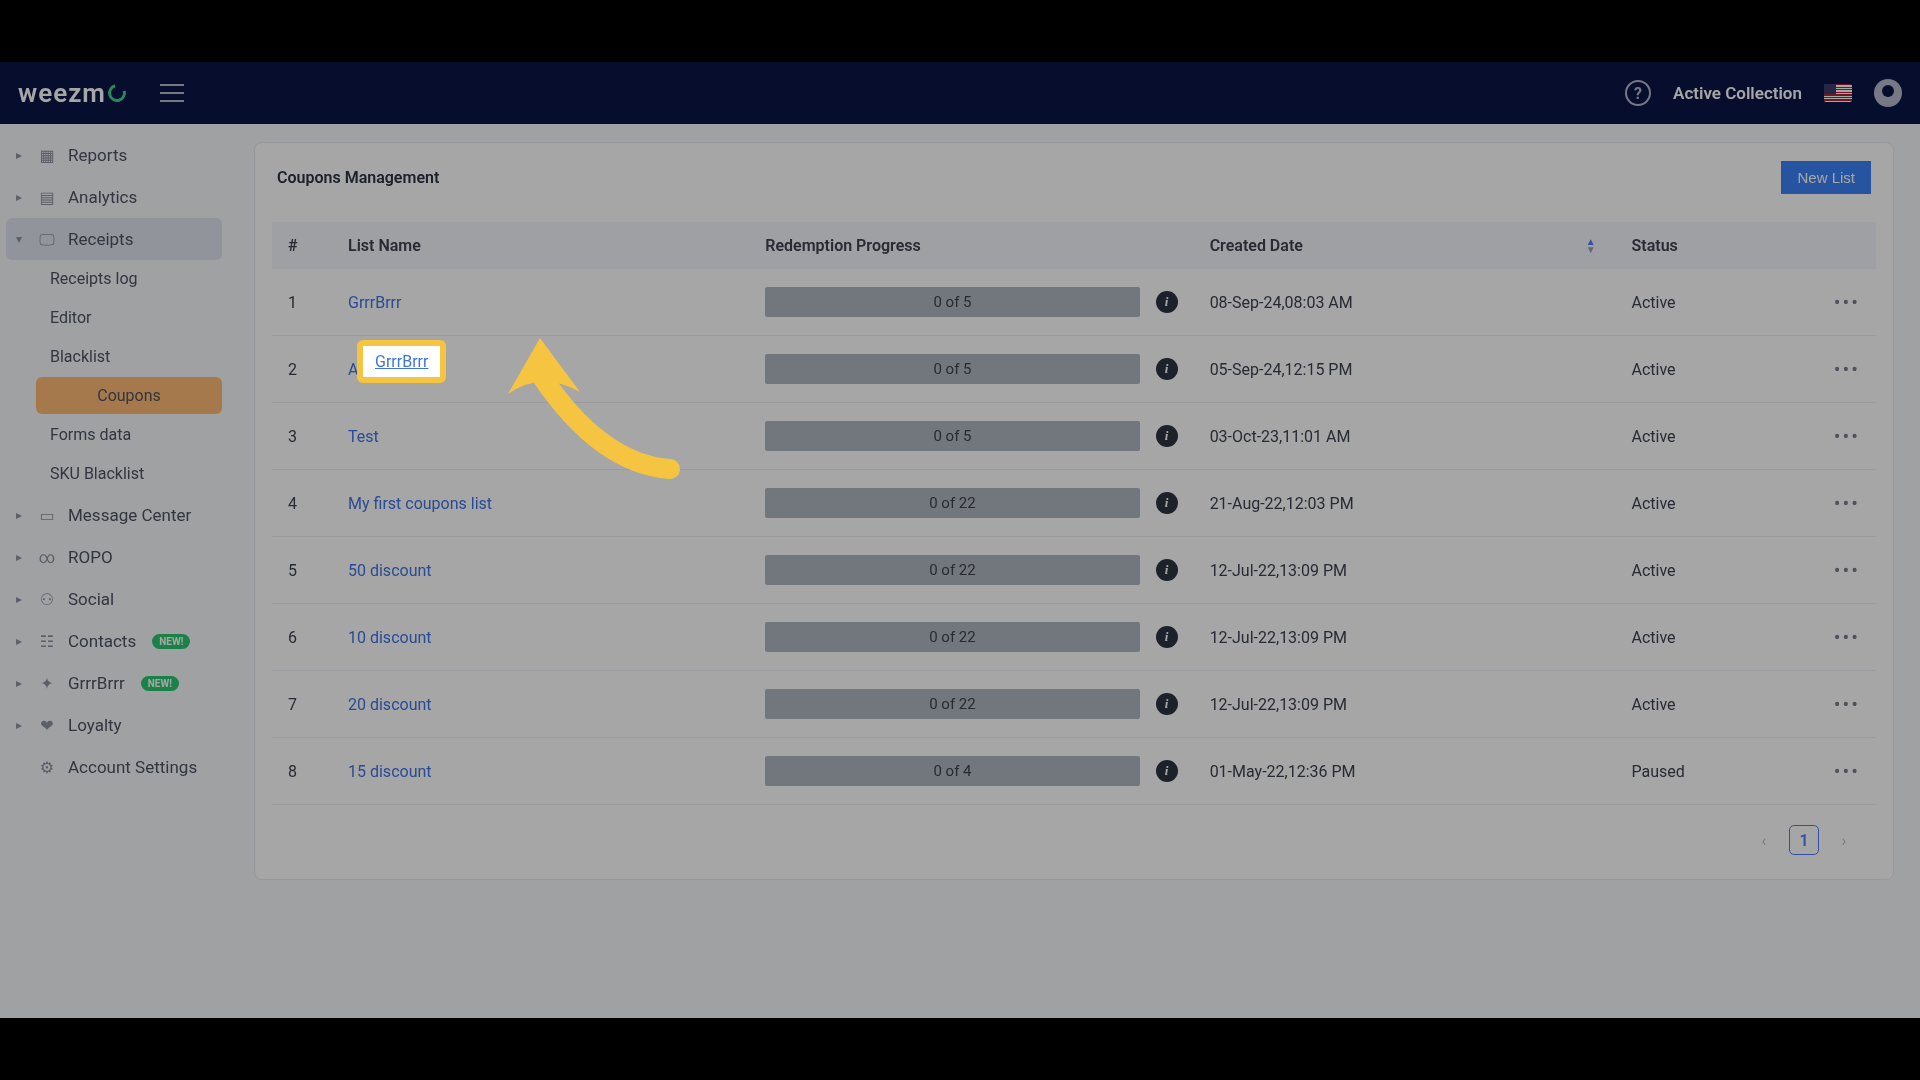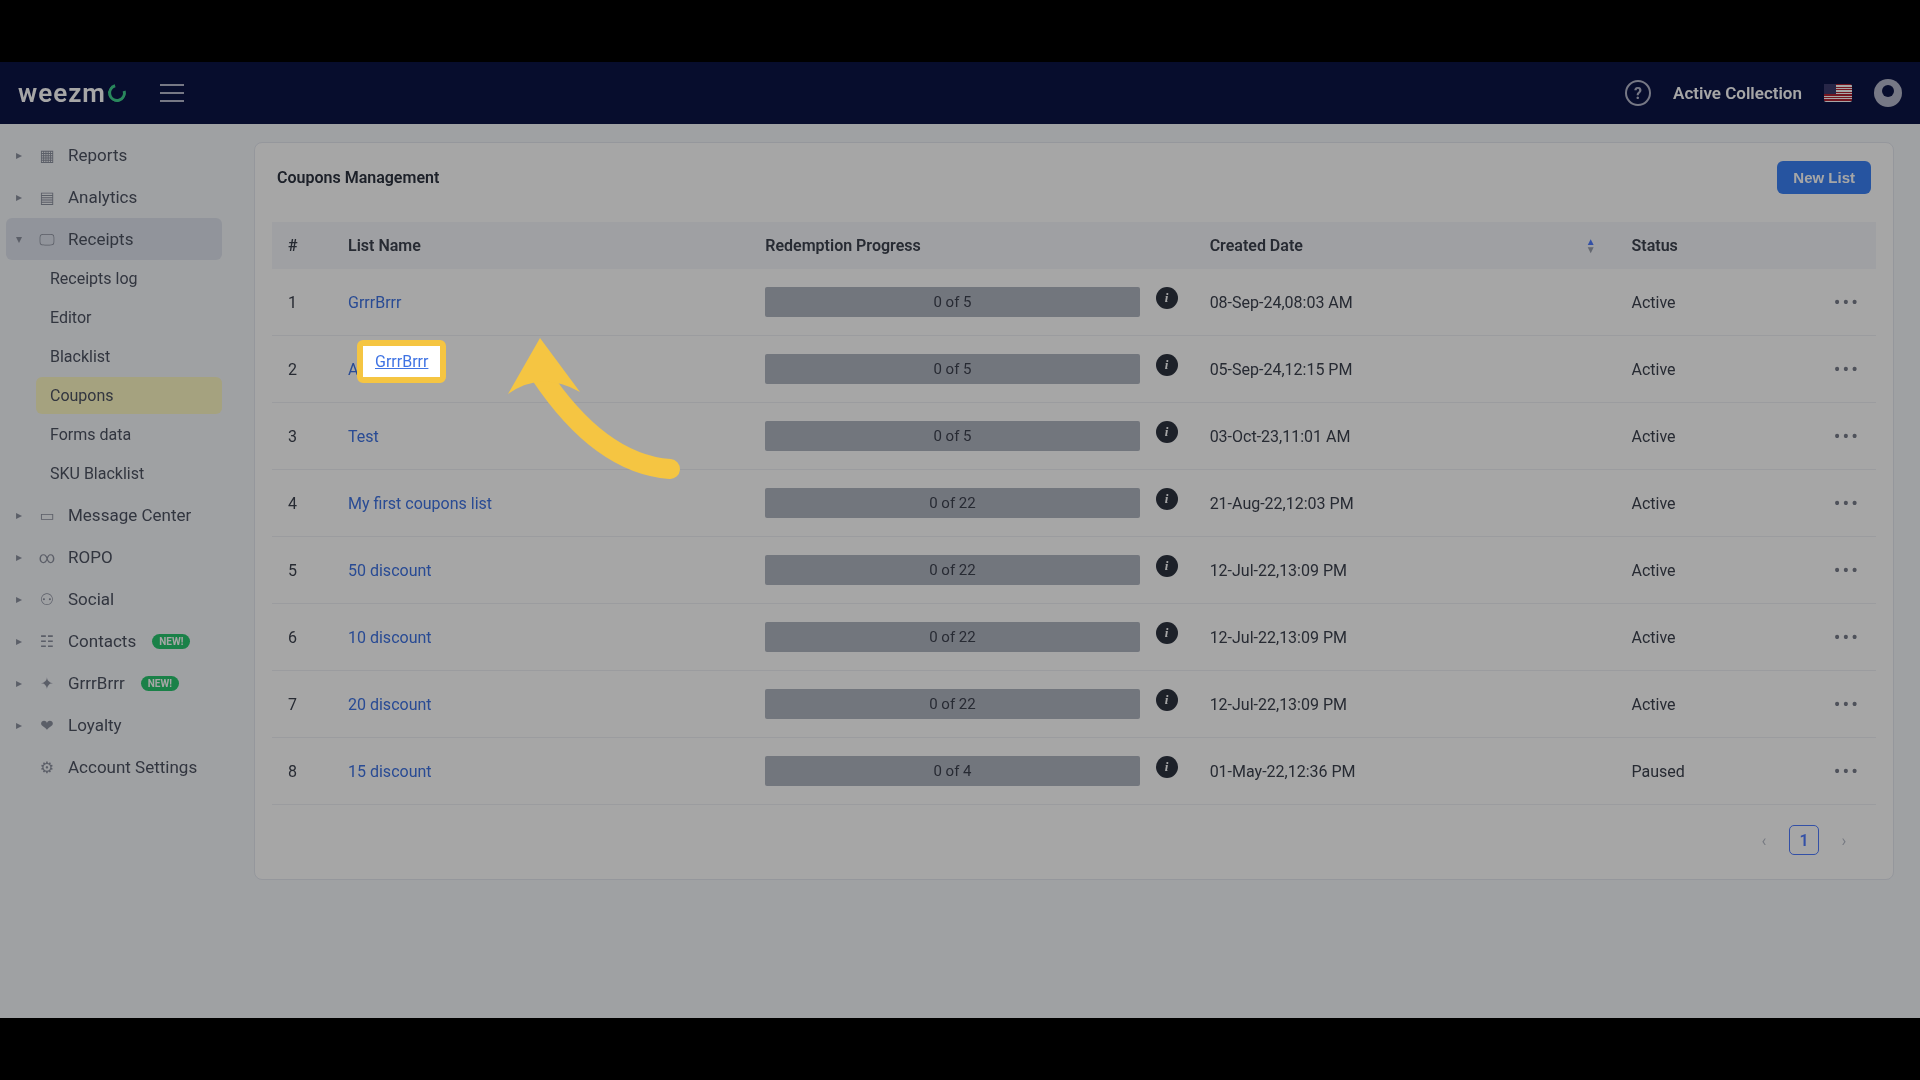--- a/index.html
+++ b/index.html
@@ -24,37 +24,37 @@
   .avatar-icon { width:28px; height:28px; background:#b6b9cc; border-radius:50%; display:flex; align-items:center; justify-content:center; }
   .avatar-icon::before { content:""; width:12px; height:12px; background:#0c1446; border-radius:50%; position:relative; top:-2px; }
   .main { display:flex; height:calc(100% - 62px); }
   .sidebar { width:228px; background:#f5f7fb; padding:10px 6px; font-size:17px; }
   .side-item { display:flex; align-items:center; gap:10px; padding:11px 10px; color:#4d5362; border-radius:6px; cursor:pointer; }
   .side-item .chev { width:10px; color:#8d92a0; font-size:12px; }
   .side-item .ico { width:22px; display:flex; justify-content:center; color:#8d92a0; font-size:16px; }
   .side-item.active { background:#dfe4ee; }
   .sub-items { margin-left:30px; }
   .sub-item { padding:9px 14px; color:#4d5362; cursor:pointer; border-radius:6px; font-size:16px; margin-bottom:2px; }
-  .sub-item.selected { background:#fef9c3; }
+  .sub-item.selected { background:#fdba74;text-align:center; }
   .badge-new { background:#29c76f; color:#fff; font-size:10px; font-weight:700; padding:2px 7px; border-radius:10px; margin-left:6px; }
   .content { flex:1; padding:18px 26px; overflow:auto; }
   .card { background:#fff; border:1px solid #e5e9f0; border-radius:8px; padding:0 0 24px 0; }
   .card-head { display:flex; justify-content:space-between; align-items:center; padding:18px 22px 28px 22px; }
   .page-title { font-size:16px; font-weight:600; color:#2d3340; }
-  .btn-primary { background:#3b82f6; color:#fff; border:none; border-radius:6px; padding:8px 16px; font-size:15px; cursor:pointer;font-weight:bold; }
+  .btn-primary { background:#3b82f6; color:#fff; border:none; border-radius:0; padding:8px 16px; font-size:15px; cursor:pointer; }
   table { width:calc(100% - 34px); margin:0 17px; border-collapse:collapse; font-size:16px; }
   th { text-align:left; font-weight:600; color:#3d424f; padding:14px 16px; background:#f4f6fa; }
   th.date-col { position:relative; }
   .sort-icons { position:absolute; right:20px; top:50%; transform:translateY(-50%); font-size:10px; line-height:8px; color:#9aa0ae; }
   .sort-icons .asc { color:#4f7cff; }
   tbody tr { border-bottom:1px solid #eef0f5; }
   td { padding:18px 16px; color:#3d424f; vertical-align:middle; }
   td.idx { width:60px; }
   td.name a { color:#3f73e3; text-decoration:none; }
-  .progress-wrap { display:flex; gap:16px; }
+  .progress-wrap { display:flex; align-items:center; gap:16px; }
   .progress-bar { flex:1; height:30px; background:#b0b5c1; border-radius:2px; display:flex; align-items:center; justify-content:center; color:#3d424f; font-size:15px; }
   .info-ico { width:22px; height:22px; background:#2d3340; color:#fff; border-radius:50%; display:flex; align-items:center; justify-content:center; font-size:13px; font-weight:700; font-style:italic; font-family:Georgia, serif; cursor:pointer; }
   .row-actions { width:50px; text-align:center; color:#7a7f8d; font-size:20px; cursor:pointer; letter-spacing:2px; }
   .pager { display:flex; justify-content:flex-end; align-items:center; gap:10px; padding:20px 34px 0 0; }
   .pager-btn { width:30px; height:30px; display:flex; align-items:center; justify-content:center; color:#b7bcc8; border-radius:5px; cursor:default; }
   .pager-page { width:30px; height:30px; border:1px solid #4f7cff; color:#4f7cff; border-radius:5px; display:flex; align-items:center; justify-content:center; font-weight:600; }
   
   .highlight-box { position:absolute; z-index:60; border:6px solid #f5c542; background:#fff; border-radius:6px; padding:6px 12px; }
   .highlight-box a { color:#3f73e3; font-size:16px; text-decoration:underline; }
   .arrow-svg { position:absolute; z-index:60; }

